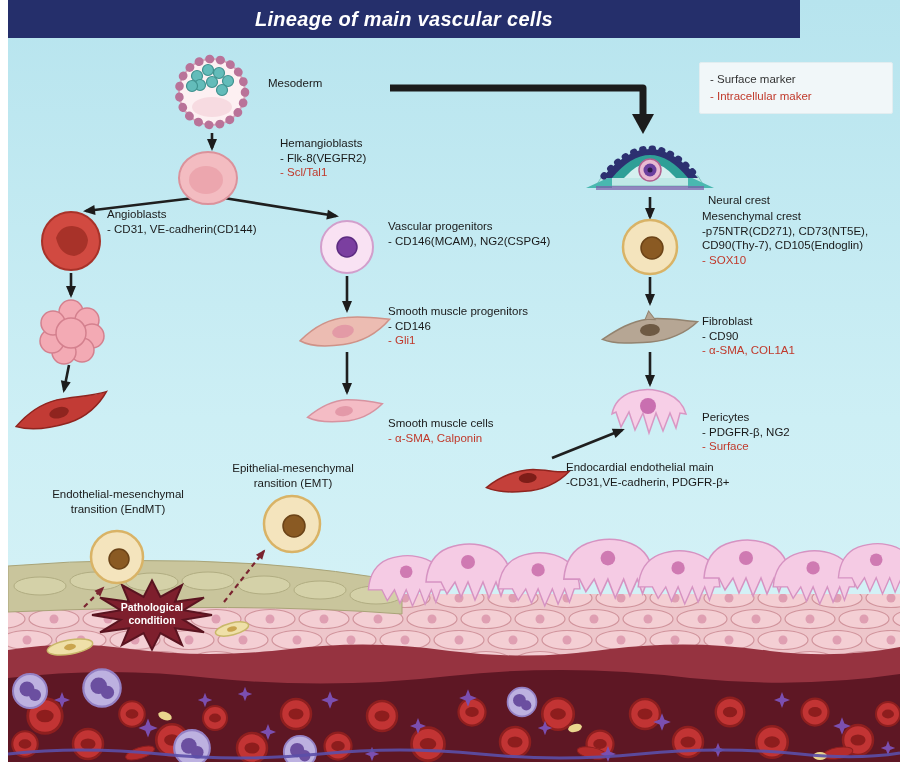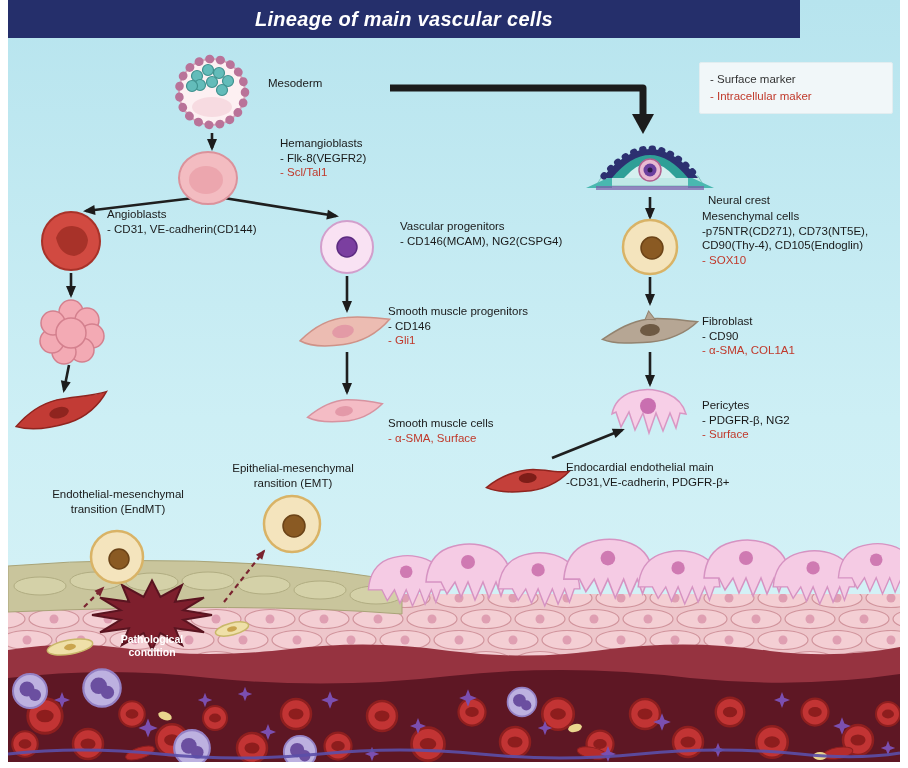--- a/index.html
+++ b/index.html
@@ -312,72 +312,72 @@
   <div class="red">- Scl/Tal1</div>
 </div>
 
 <div class="lbl" style="left:107px;top:207px;">
   <div>Angioblasts</div>
   <div>- CD31, VE-cadherin(CD144)</div>
 </div>
 
 
 
-<div class="lbl" style="left:388px;top:219px;margin-left:12px;">
+<div class="lbl" style="left:388px;top:219px;">
   <div>Vascular progenitors</div>
   <div>- CD146(MCAM), NG2(CSPG4)</div>
 </div>
 
 <div class="lbl" style="left:388px;top:304px;">
   <div>Smooth muscle progenitors</div>
   <div>- CD146</div>
   <div class="red">- Gli1</div>
 </div>
 
 <div class="lbl" style="left:388px;top:389px;margin-top:27px;">
   <div>Smooth muscle cells</div>
-  <div class="red">- α-SMA, Surface</div>
+  <div class="red">- α-SMA, Calponin</div>
 </div>
 
 <div class="lbl" style="left:708px;top:157px;margin-top:36px;">
   <div>Neural crest</div>
 </div>
 
 <div class="lbl" style="left:702px;top:209px;">
-  <div>Mesenchymal cells</div>
+  <div>Mesenchymal crest</div>
   <div>-p75NTR(CD271), CD73(NT5E),</div>
-  <div>CD90(Thy-4), CD105(Endoglin)</div>
+  <div>CD90(Thy-7), CD105(Endoglin)</div>
   <div class="red">- SOX10</div>
 </div>
 
 <div class="lbl" style="left:702px;top:314px;">
   <div>Fibroblast</div>
   <div>- CD90</div>
   <div class="red">- α-SMA, COL1A1</div>
 </div>
 
-<div class="lbl" style="left:702px;top:398px;">
+<div class="lbl" style="left:702px;top:410px;">
   <div>Pericytes</div>
   <div>- PDGFR-β, NG2</div>
   <div class="red">- Surface</div>
 </div>
 
 <div class="lbl" style="left:566px;top:460px;">
   <div>Endocardial endothelial main</div>
   <div>-CD31,VE-cadherin, PDGFR-β+</div>
 </div>
 
 <div class="lbl center" style="left:208px;top:461px;width:170px;">
   <div>Epithelial-mesenchymal</div>
   <div>ransition (EMT)</div>
 </div>
 
 <div class="lbl center" style="left:28px;top:487px;width:180px;">
   <div>Endothelial-mesenchymal</div>
   <div>transition (EndMT)</div>
 </div>
 
-<div class="lbl center path-label" style="left:100px;top:601px;width:104px;margin-top:32px;">
+<div class="lbl center path-label" style="left:100px;top:601px;width:104px;">
   <div>Pathological</div>
   <div>condition</div>
 </div>
 
 </div>
 
 </body></html>

